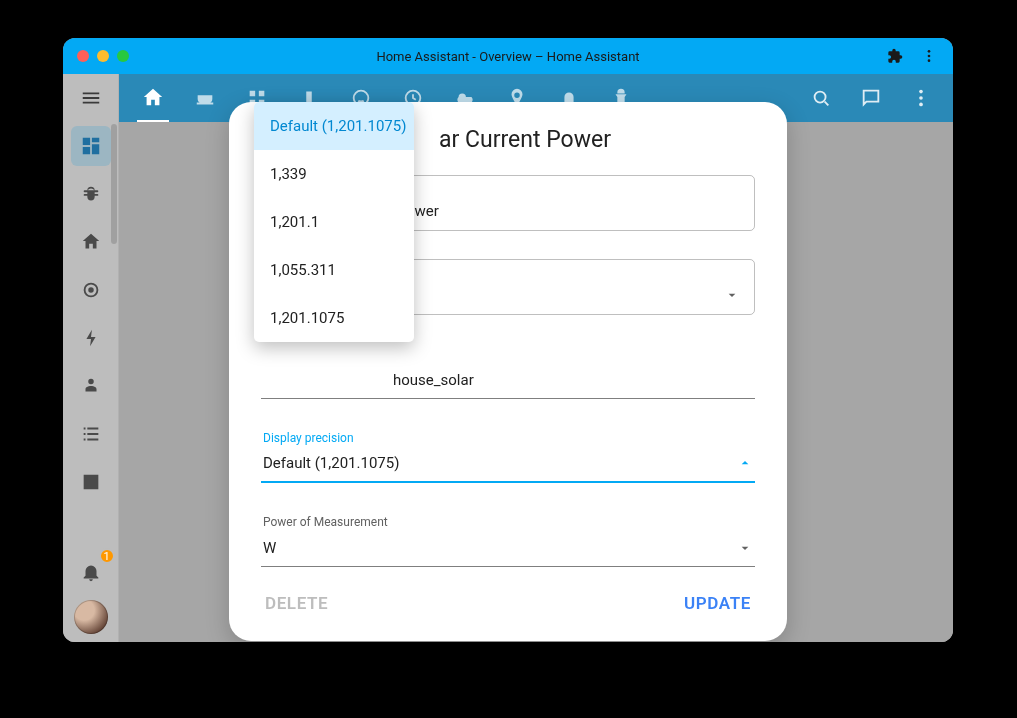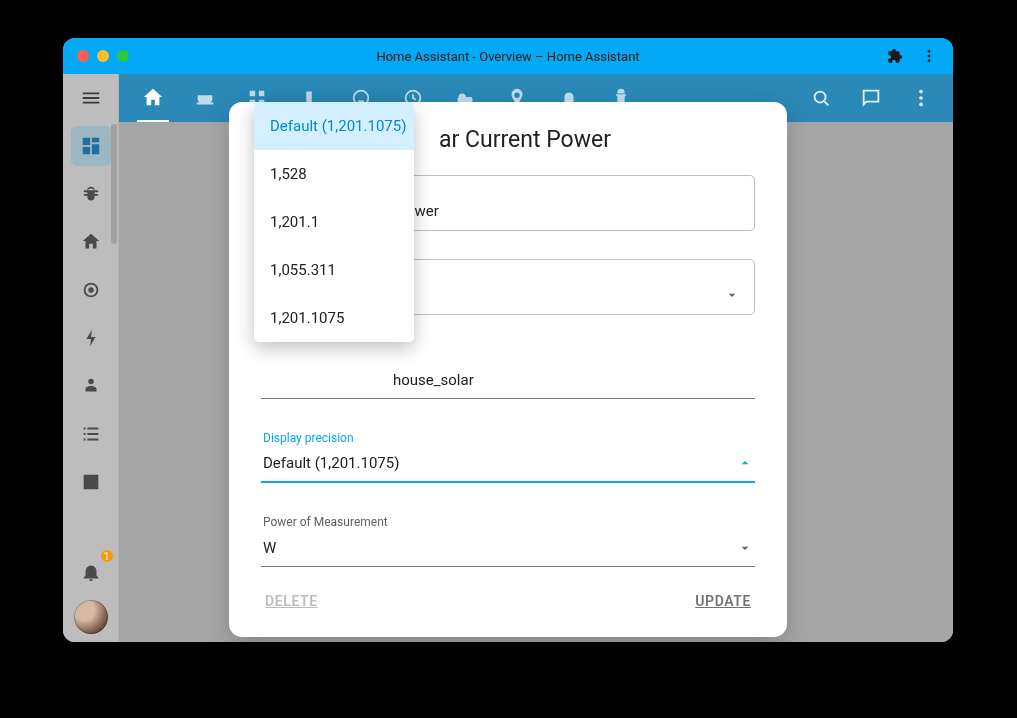--- a/index.html
+++ b/index.html
@@ -151,21 +151,21 @@
   }
   .app-actions .app-tab { width: 44px; }
 
   
   .dialog {
     position: absolute;
     left: 110px;           
     top: 28px;
     width: 558px;
     background: #fff;
-    border-radius: 13px;
+    border-radius: 22px;
     box-shadow: 0 8px 24px rgba(0,0,0,.2);
     padding: 22px 32px 20px;
   }
   .dlg-title {
     font-size: 23px;
     font-weight: 400;
     color: #212121;
     margin: 2px 0 22px;
     text-align: right;
     padding-right: 144px; 
@@ -214,29 +214,28 @@
     border-bottom: 2px solid #03a9f4;
   }
   .focus .lbl { color: #03a9f4; }
   .focus .caret { color: #03a9f4; }
 
   .dlg-actions {
     display:flex;
     margin-top: 18px;
   }
   .dlg-actions .btn {
-    font-size: 14px;
+    font-size: 17px;
     font-weight: 600;
     letter-spacing: .6px;
     text-transform: uppercase;
     padding: 8px 4px;
-    text-decoration: underline;
   }
   .btn-delete { color: #bdbdbd; }
-  .btn-update { margin-left:auto; color: #737373; }
+  .btn-update { margin-left:auto; color: #3b82f6; }
 
   
   .popover {
     position: absolute;
     left: 135px; top: 28px;   
     width: 160px;
     background: #fff;
     border-radius: 5px;
     box-shadow: 0 6px 18px rgba(0,0,0,.25);
     overflow: hidden;
@@ -509,21 +508,21 @@
         </div>
 
         <div class="dlg-actions">
           <span class="btn btn-delete">DELETE</span>
           <span class="btn btn-update">UPDATE</span>
         </div>
       </div>
 
       <div class="popover">
         <div class="opt selected">Default (1,201.1075)</div>
-        <div class="opt">1,528</div>
+        <div class="opt">1,339</div>
         <div class="opt">1,201.1</div>
         <div class="opt">1,055.311</div>
         <div class="opt">1,201.1075</div>
       </div>
 
     </div>
   </div>
 </div>
 
 </body></html>

